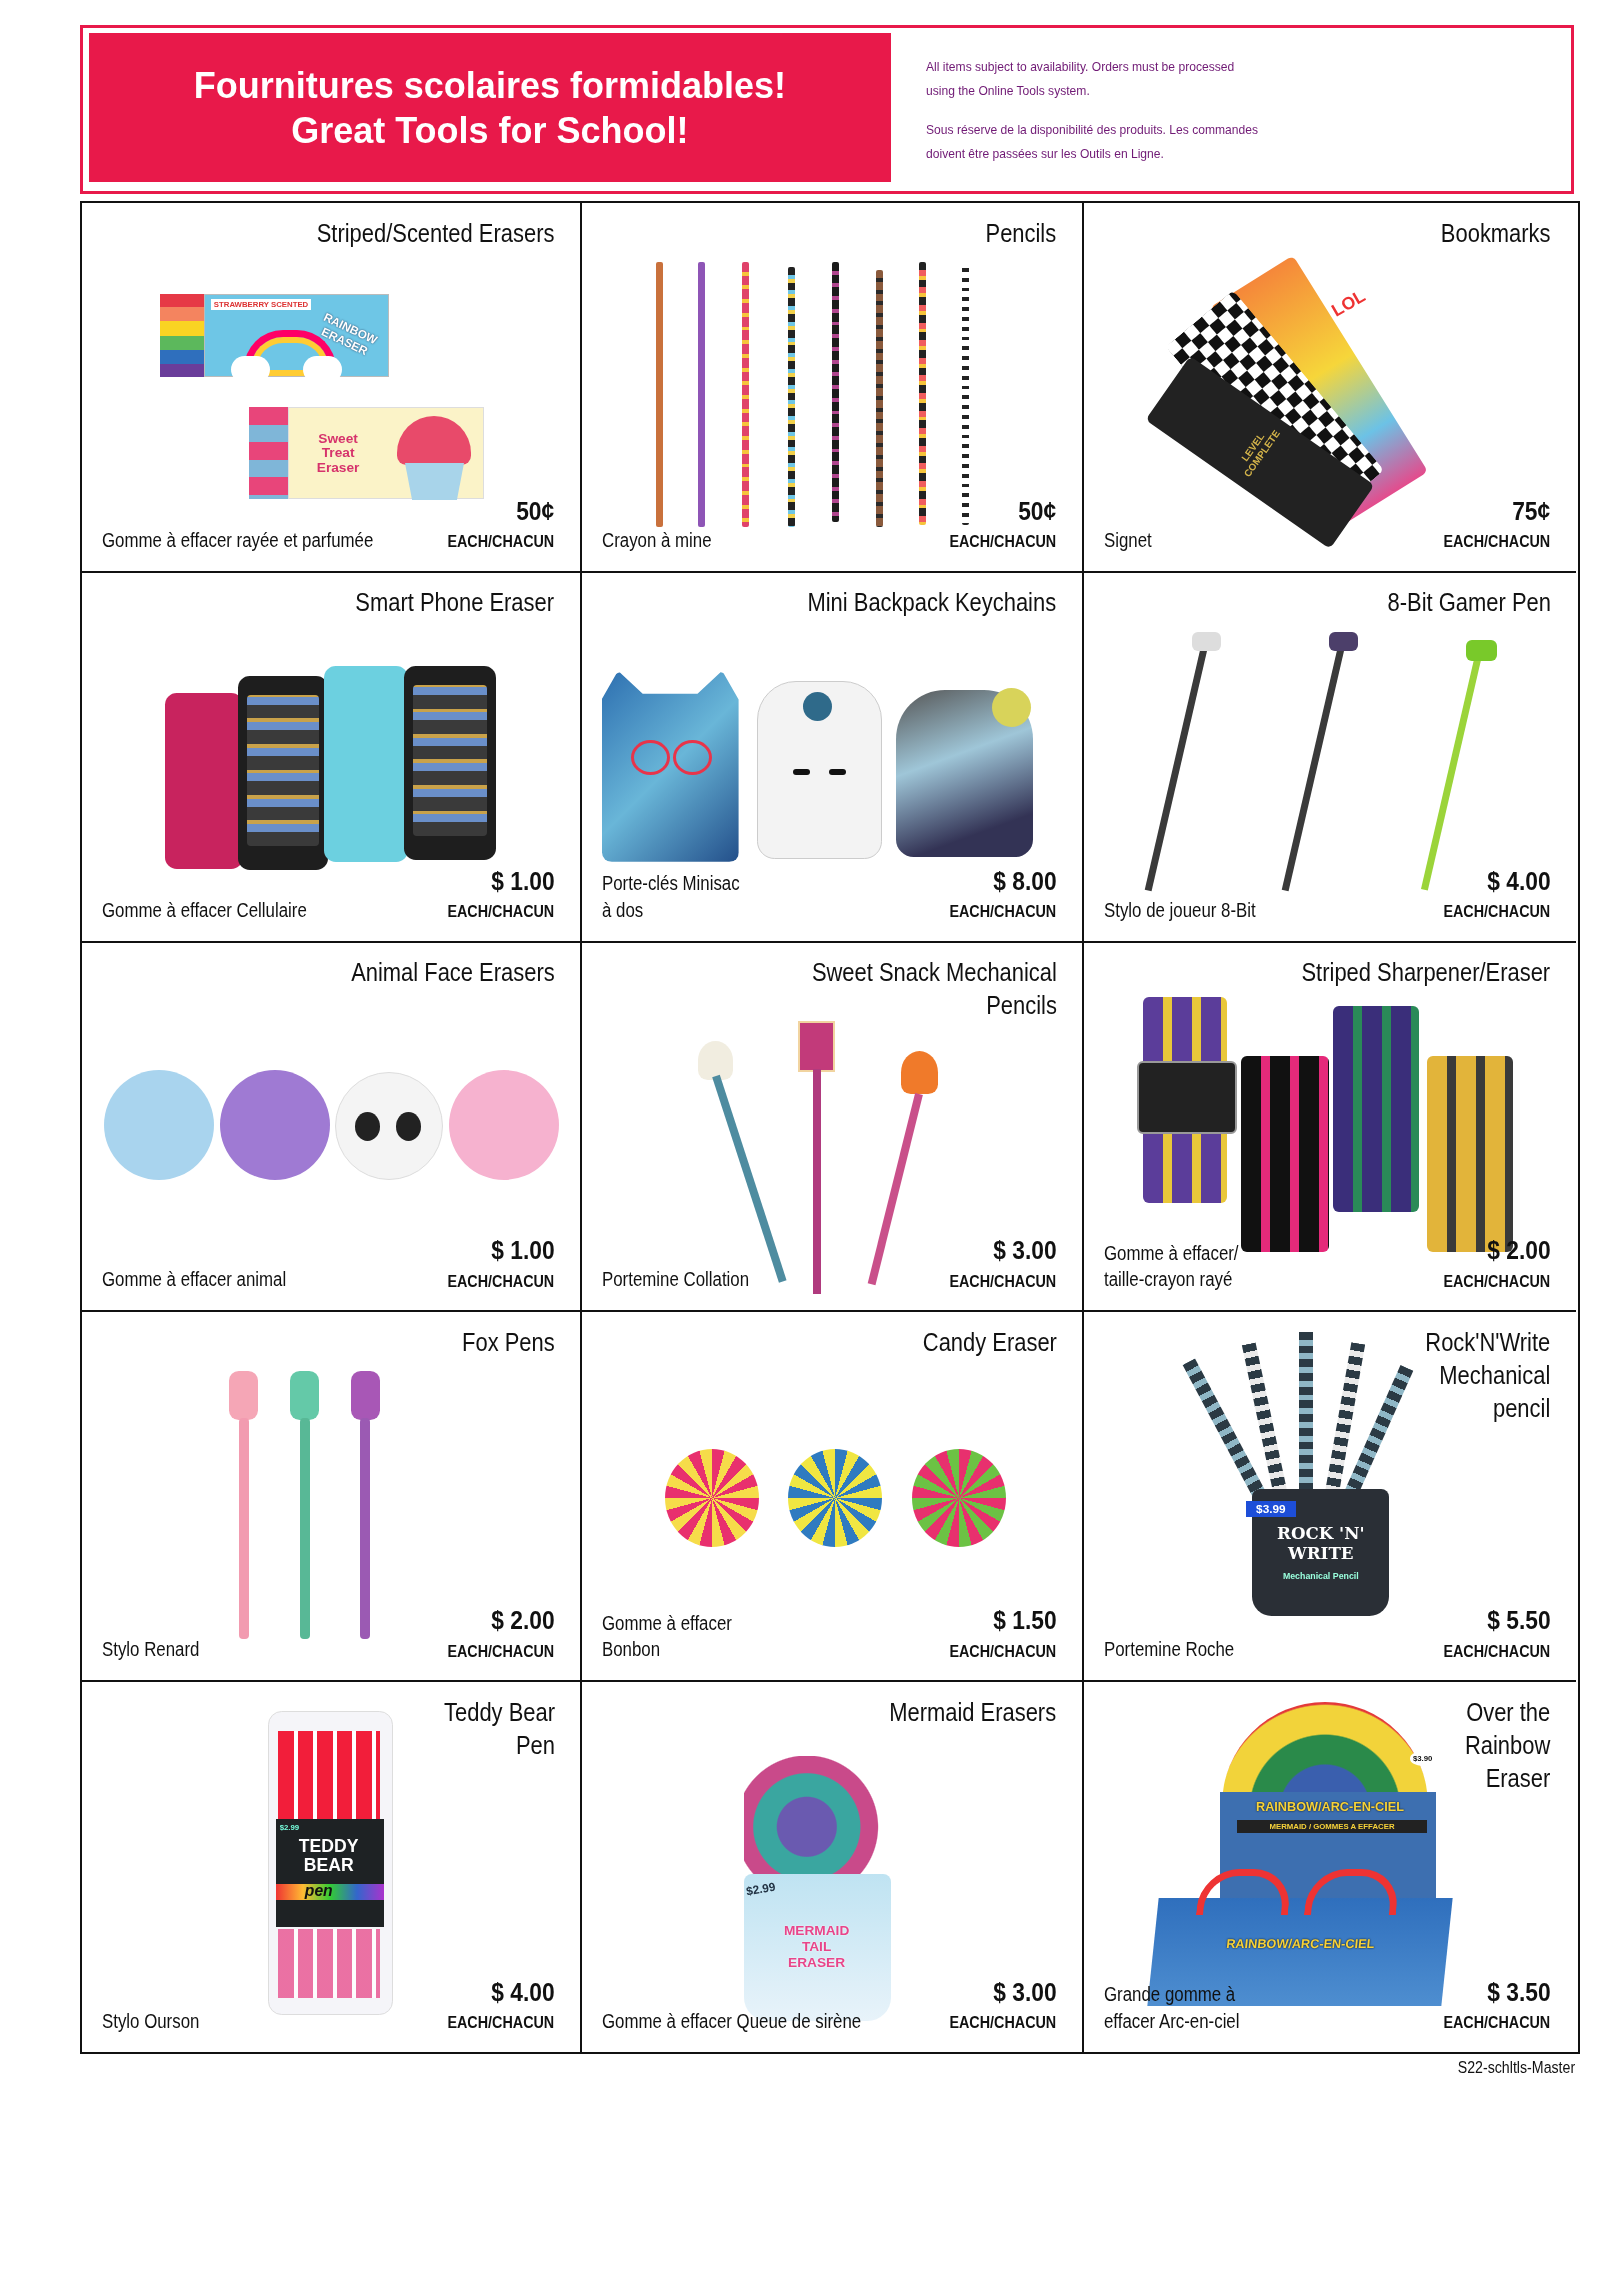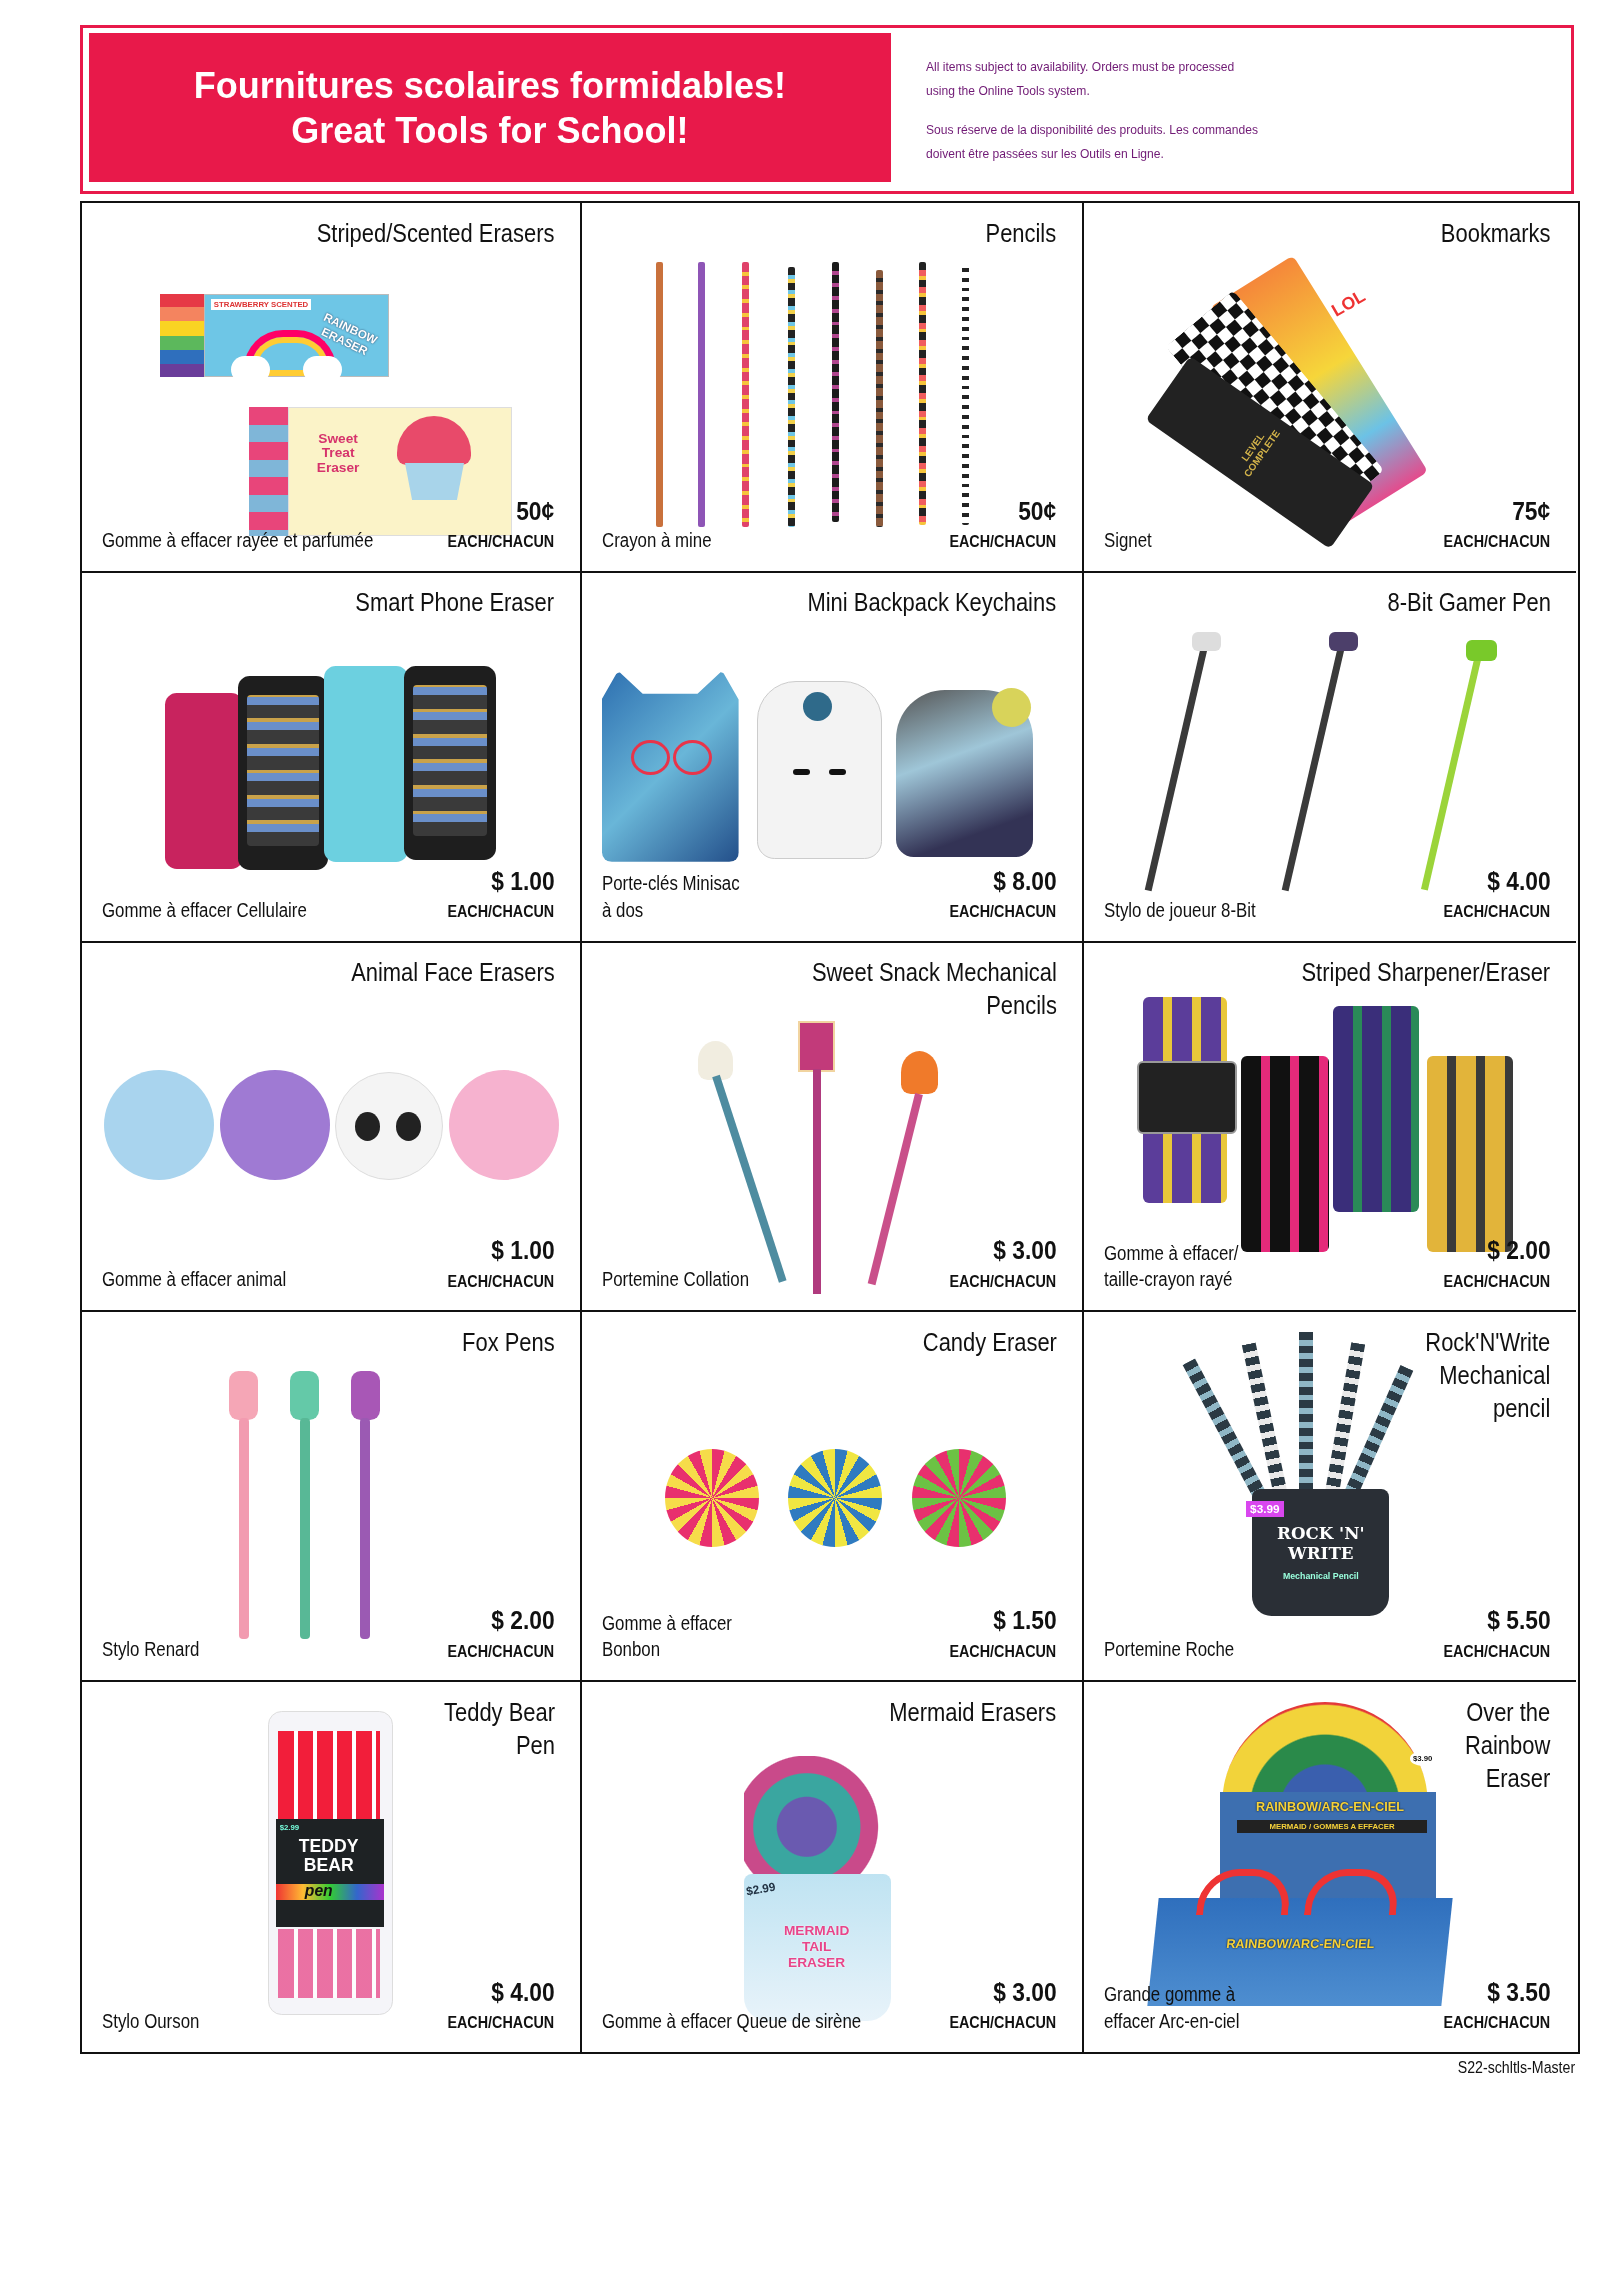--- a/index.html
+++ b/index.html
@@ -52,21 +52,21 @@
     <div class="img" style="left:78px;top:91px;width:229px;height:83px;">
       <div class="rainbow-stripes" style="position:absolute;left:0;top:0;width:44px;height:100%;"></div>
       <div class="pkg-blue" style="position:absolute;left:44px;top:0;right:0;bottom:0;">
         <div class="pkgtxt" style="left:5.9px;top:3.9px;font-size:7.8px;color:#d33;background:#fff;padding:1px 2.9px;">STRAWBERRY SCENTED</div>
         <div class="pkgtxt" style="right:5.9px;top:25.5px;width:69px;font-size:11.8px;color:#fff;text-shadow:0 0 2px #235;transform:rotate(25deg);">RAINBOW ERASER</div>
         <div style="position:absolute;left:39px;top:35px;width:78px;height:39px;border-radius:39px 39px 0 0;border:7.8px solid #f06;border-bottom:none;box-shadow:inset 0 0 0 5.9px #fc3;"></div>
         <div style="position:absolute;left:25.5px;top:61px;width:39px;height:27.4px;background:#fff;border-radius:13.7px;"></div>
         <div style="position:absolute;left:98px;top:61px;width:39px;height:27.4px;background:#fff;border-radius:13.7px;"></div>
       </div>
     </div>
-    <div class="img" style="left:167px;top:204px;width:235px;height:129px;padding-left:28px;">
+    <div class="img" style="left:167px;top:204px;width:235px;height:92px;">
       <div style="position:absolute;left:0;top:0;width:39px;height:100%;background:repeating-linear-gradient(#e8457a 0 17.6px,#7fb6d8 17.6px 35px);"></div>
       <div class="pkg-cream" style="position:absolute;left:39px;top:0;right:0;bottom:0;">
         <div class="pkgtxt" style="left:19.6px;top:23.5px;width:59px;font-size:13.7px;color:#d6336c;line-height:14.7px;">Sweet Treat Eraser</div>
         <div style="position:absolute;left:108px;top:7.8px;width:74px;height:49px;background:#e84a6a;border-radius:39px 39px 9.8px 9.8px;"></div>
         <div style="position:absolute;left:116px;top:55px;width:59px;height:37px;background:#a8d4ea;clip-path:polygon(0 0,100% 0,88% 100%,12% 100%);"></div>
       </div>
     </div>
     <div class="fr">Gomme à effacer rayée et parfumée</div>
     <div class="price">50¢</div>
     <div class="each">EACH/CHACUN</div>
@@ -233,21 +233,21 @@
     <div class="title">Rock'N'Write
 Mechanical
 pencil</div>
     <div class="img" style="left:78px;top:19.6px;width:294px;height:294px;">
       <div style="position:absolute;left:59px;top:19.6px;width:13.7px;height:167px;background:repeating-linear-gradient(#2b3a44 0 7.8px,#8fb7c6 7.8px 13.7px);transform:rotate(-28deg);"></div>
       <div style="position:absolute;left:98px;top:9.8px;width:13.7px;height:176px;background:repeating-linear-gradient(#2b3a44 0 7.8px,#e9e9e9 7.8px 13.7px);transform:rotate(-12deg);"></div>
       <div style="position:absolute;left:137px;top:0;width:13.7px;height:186px;background:repeating-linear-gradient(#2b3a44 0 7.8px,#8fb7c6 7.8px 13.7px);"></div>
       <div style="position:absolute;left:174px;top:9.8px;width:13.7px;height:176px;background:repeating-linear-gradient(#2b3a44 0 7.8px,#e9e9e9 7.8px 13.7px);transform:rotate(10deg);"></div>
       <div style="position:absolute;left:206px;top:29px;width:13.7px;height:157px;background:repeating-linear-gradient(#2b3a44 0 7.8px,#8fb7c6 7.8px 13.7px);transform:rotate(24deg);"></div>
       <div style="position:absolute;left:90px;top:157px;width:137px;height:127px;background:#2a2f36;border-radius:7.8px 7.8px 19.6px 19.6px;">
-        <div class="pkgtxt" style="left:-5.9px;top:11.8px;font-size:11.8px;color:#fff;background:#d946ef;padding:1px 4px;">$3.99</div>
+        <div class="pkgtxt" style="left:-5.9px;top:11.8px;font-size:11.8px;color:#fff;background:#1d4ed8;padding:1px 10px;">$3.99</div>
         <div class="pkgtxt" style="left:7.8px;top:35px;width:122px;font-size:16.7px;color:#fff;line-height:19.6px;font-family:'DejaVu Serif',serif;">ROCK 'N' WRITE</div>
         <div class="pkgtxt" style="left:7.8px;top:82px;width:122px;font-size:8.8px;color:#9fd;">Mechanical Pencil</div>
       </div>
     </div>
     <div class="fr">Portemine Roche</div>
     <div class="price">$ 5.50</div>
     <div class="each">EACH/CHACUN</div>
   </div>
 
   <div class="cell c1 r5">

